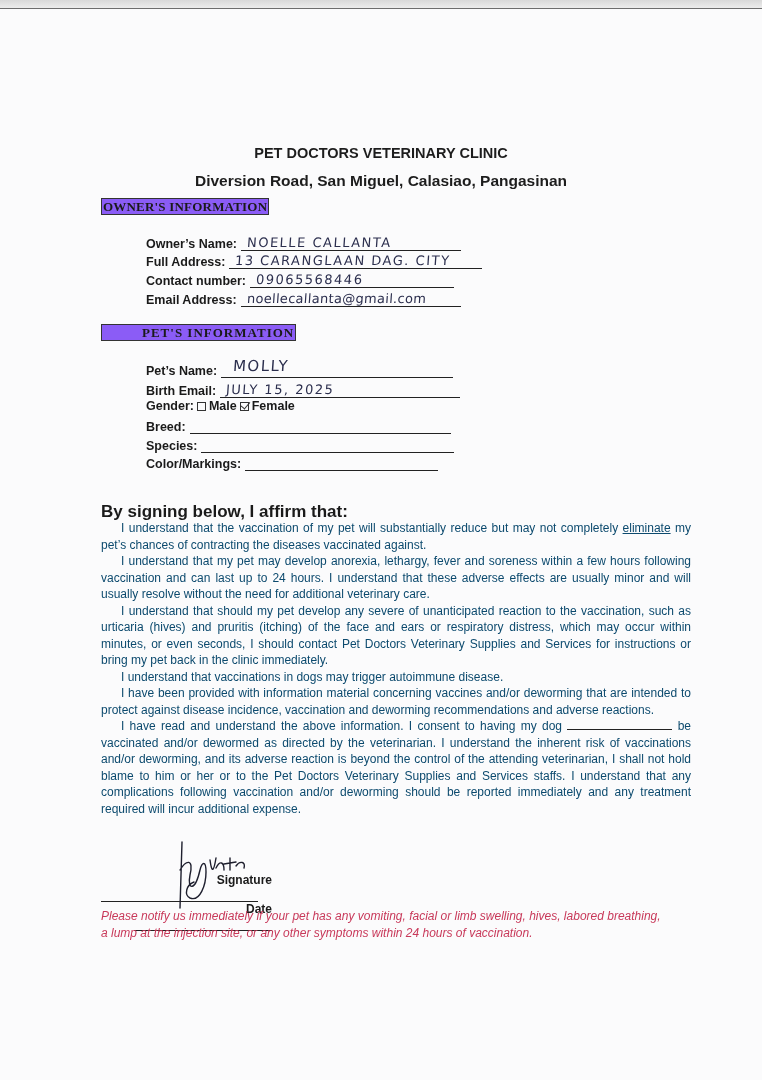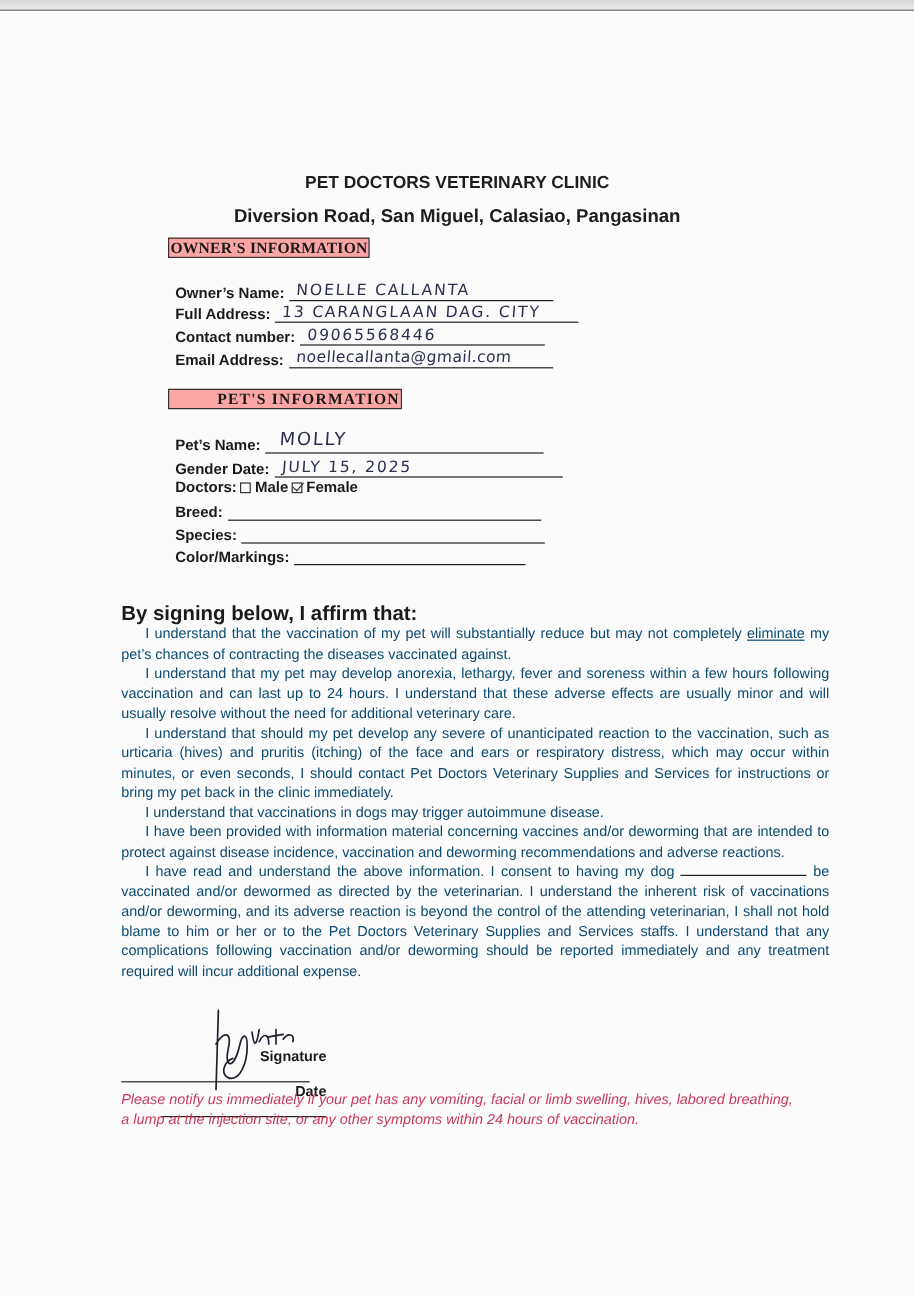--- a/index.html
+++ b/index.html
@@ -20,22 +20,21 @@
     font-weight: bold; color: #1d1d1d; margin-top: 26px;
   }
   .title1 { top: 119px; font-size: 14.5px; }
   .title2 { top: 146px; font-size: 15.5px; }
 
   .section-head {
     position: absolute; left: 101px;
     font-family: "Liberation Serif", "DejaVu Serif", serif;
     font-weight: bold; font-size: 13px; letter-spacing: 0.2px;
     border: 1.5px solid #333; padding: 0 1px; line-height: 15px;
-    background: #fca5a5;
-    margin-left: 39px;
+    background: #8b5cf6;
   }
   .owner-head { top: 198px; }
   .pet-head { top: 324px; letter-spacing: 1px; padding-left: 40px; }
 
   .field {
     position: absolute; left: 146px; height: 18px;
     font-size: 12.5px; font-weight: bold; white-space: nowrap;
     display: flex; align-items: flex-end;
   }
   .field .lbl { padding-right: 4px; }
@@ -124,28 +123,28 @@
 
 <div class="section-head pet-head">PET'S INFORMATION</div>
 
 <div class="field" style="top:360px">
   <span class="lbl">Pet’s Name:</span>
   <span class="line" style="width:232px">
       <span class="hand" style="left:12px;bottom:2px;font-size:15px">MOLLY</span>
     </span>
 </div>
 <div class="field" style="top:380px">
-  <span class="lbl">Gender Date:</span>
+  <span class="lbl">Birth Email:</span>
   <span class="line" style="width:240px">
       <span class="hand">JULY 15, 2025</span>
     </span>
 </div>
 
 <div class="gender">
-  <span>Doctors:</span>
+  <span>Gender:</span>
   <span class="box"></span>
   <span>Male</span>
   <span class="box checked"></span>
   <span>Female</span>
 </div>
 
 <div class="field" style="top:416px">
   <span class="lbl">Breed:</span>
   <span class="line" style="width:261px"></span>
 </div>

